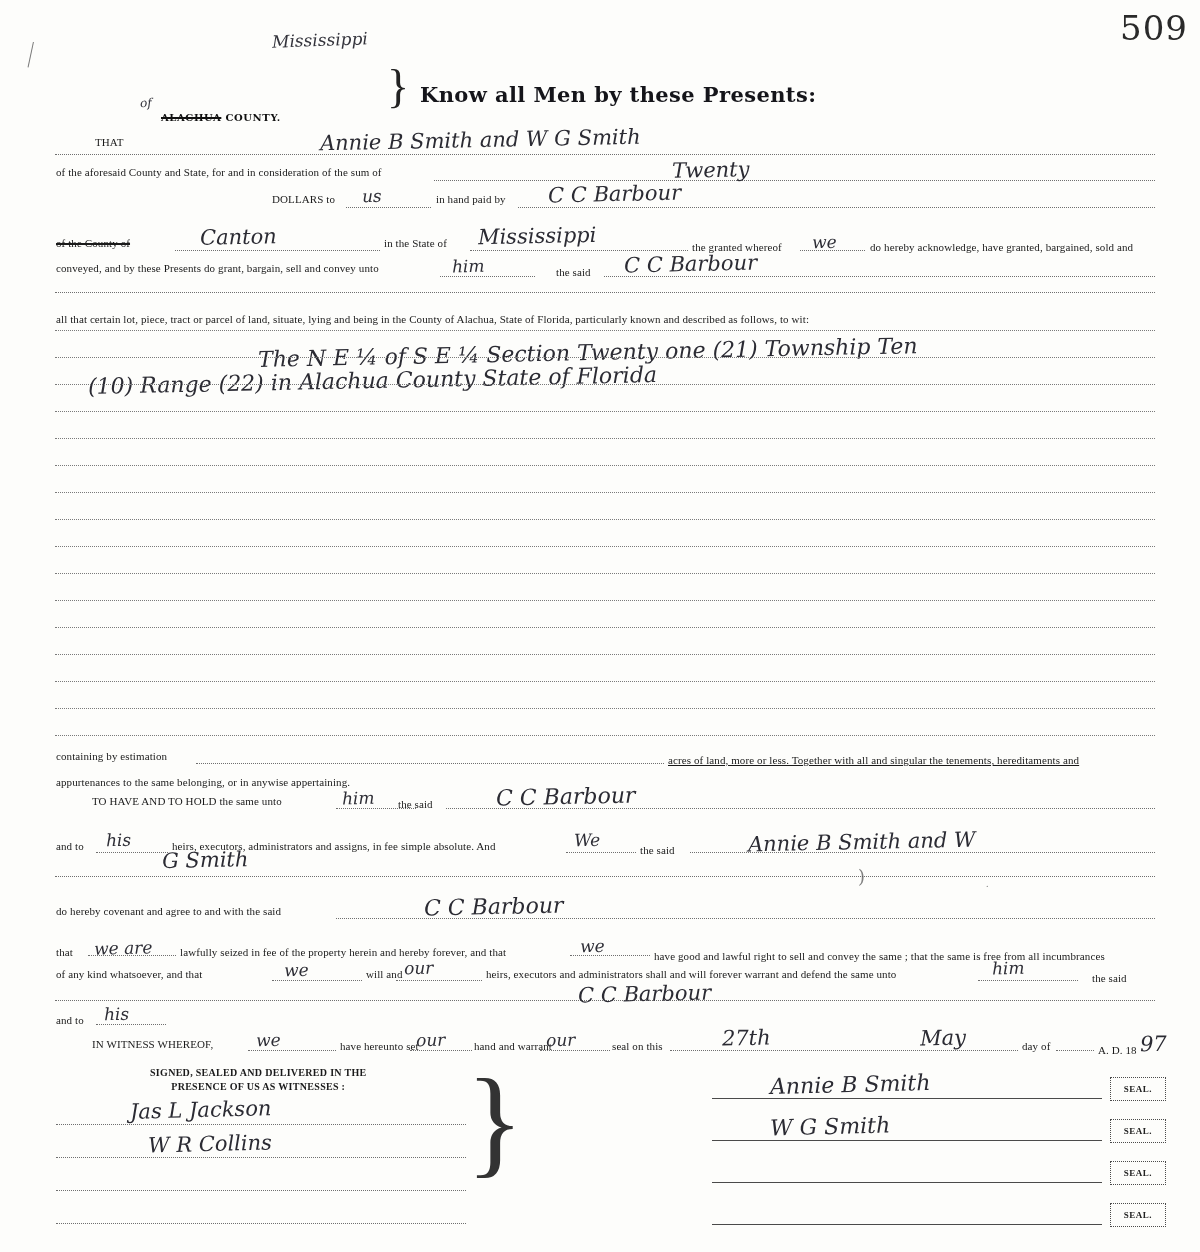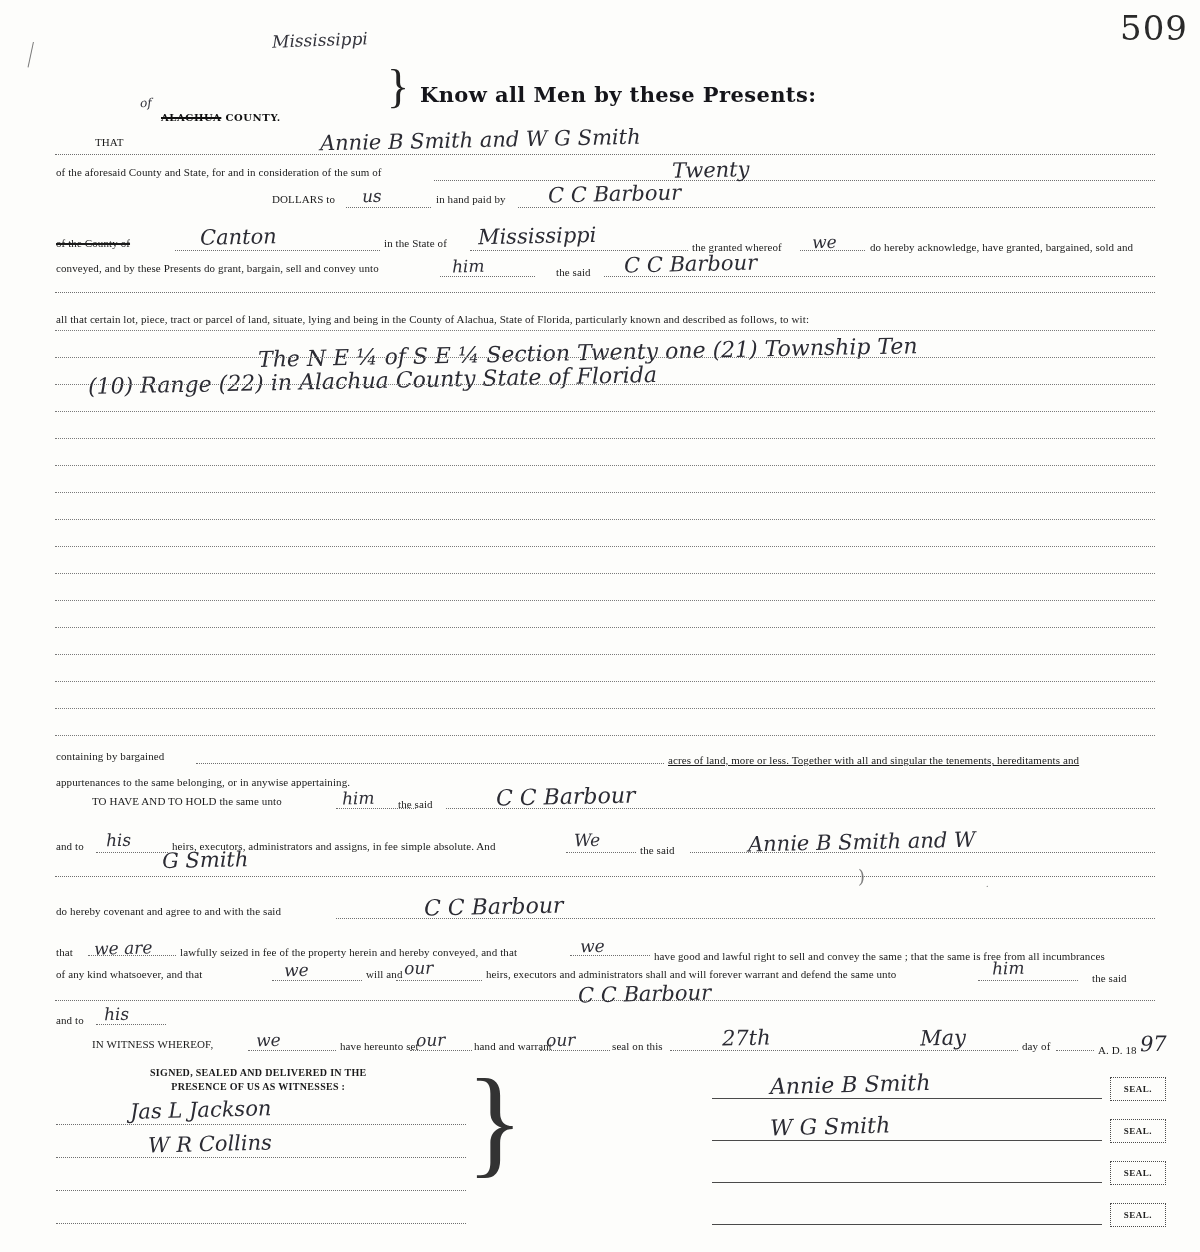--- a/index.html
+++ b/index.html
@@ -261,21 +261,21 @@
   <div class="abs ruled" style="top:519px;"></div>
   <div class="abs ruled" style="top:546px;"></div>
   <div class="abs ruled" style="top:573px;"></div>
   <div class="abs ruled" style="top:600px;"></div>
   <div class="abs ruled" style="top:627px;"></div>
   <div class="abs ruled" style="top:654px;"></div>
   <div class="abs ruled" style="top:681px;"></div>
   <div class="abs ruled" style="top:708px;"></div>
   <div class="abs ruled" style="top:735px;"></div>
 
-  <div class="abs print" style="left:56px; top:750px;">containing by bargained</div>
+  <div class="abs print" style="left:56px; top:750px;">containing by estimation</div>
   <div class="abs dotline" style="left:196px; top:763px; width:468px;"></div>
   <div class="abs print" style="left:668px; top:754px;text-decoration:underline;">acres of land, more or less.  Together with  all and singular  the  tenements, hereditaments and</div>
   <div class="abs print" style="left:56px; top:776px;">appurtenances to the same belonging, or in anywise appertaining.</div>
 
   <div class="abs print" style="left:92px; top:795px;">TO HAVE AND TO HOLD the same unto</div>
   <div class="abs dotline" style="left:336px; top:808px; width:80px;"></div>
   <div class="abs hand-md" style="left:342px; top:788px;">him</div>
   <div class="abs print" style="left:398px; top:798px;">the said</div>
   <div class="abs dotline" style="left:446px; top:808px; width:709px;"></div>
   <div class="abs hand-lg" style="left:496px; top:784px; font-size:22px;">C C Barbour</div>
@@ -293,21 +293,21 @@
   <div class="abs dotline" style="left:55px; top:876px; width:1100px;"></div>
   <div class="abs faint" style="left:858px; top:866px; font-size:18px; font-family:'DejaVu Serif', serif;">)</div>
 
   <div class="abs print" style="left:56px; top:905px;">do hereby covenant and agree to and with the said</div>
   <div class="abs dotline" style="left:336px; top:918px; width:819px;"></div>
   <div class="abs hand-lg" style="left:424px; top:894px; font-size:22px;">C C Barbour</div>
 
   <div class="abs dotline" style="left:88px; top:955px; width:88px;"></div>
   <div class="abs print" style="left:56px; top:946px;">that</div>
   <div class="abs hand-md" style="left:94px; top:938px;">we are</div>
-  <div class="abs print" style="left:180px; top:946px;">lawfully seized in fee of the property herein and hereby conveyed, and that</div>
+  <div class="abs print" style="left:180px; top:946px;">lawfully seized in fee of the property herein and hereby forever, and that</div>
   <div class="abs dotline" style="left:570px; top:955px; width:80px;"></div>
   <div class="abs hand-md" style="left:580px; top:936px;">we</div>
   <div class="abs print" style="left:654px; top:950px;">have good and lawful right to sell and convey the same ; that the same is free from all incumbrances</div>
 
   <div class="abs print" style="left:56px; top:968px;">of any kind whatsoever, and that</div>
   <div class="abs dotline" style="left:272px; top:980px; width:90px;"></div>
   <div class="abs hand-md" style="left:284px; top:960px;">we</div>
   <div class="abs print" style="left:366px; top:968px;">will and</div>
   <div class="abs dotline" style="left:396px; top:980px; width:86px;"></div>
   <div class="abs hand-md" style="left:404px; top:958px;">our</div>

